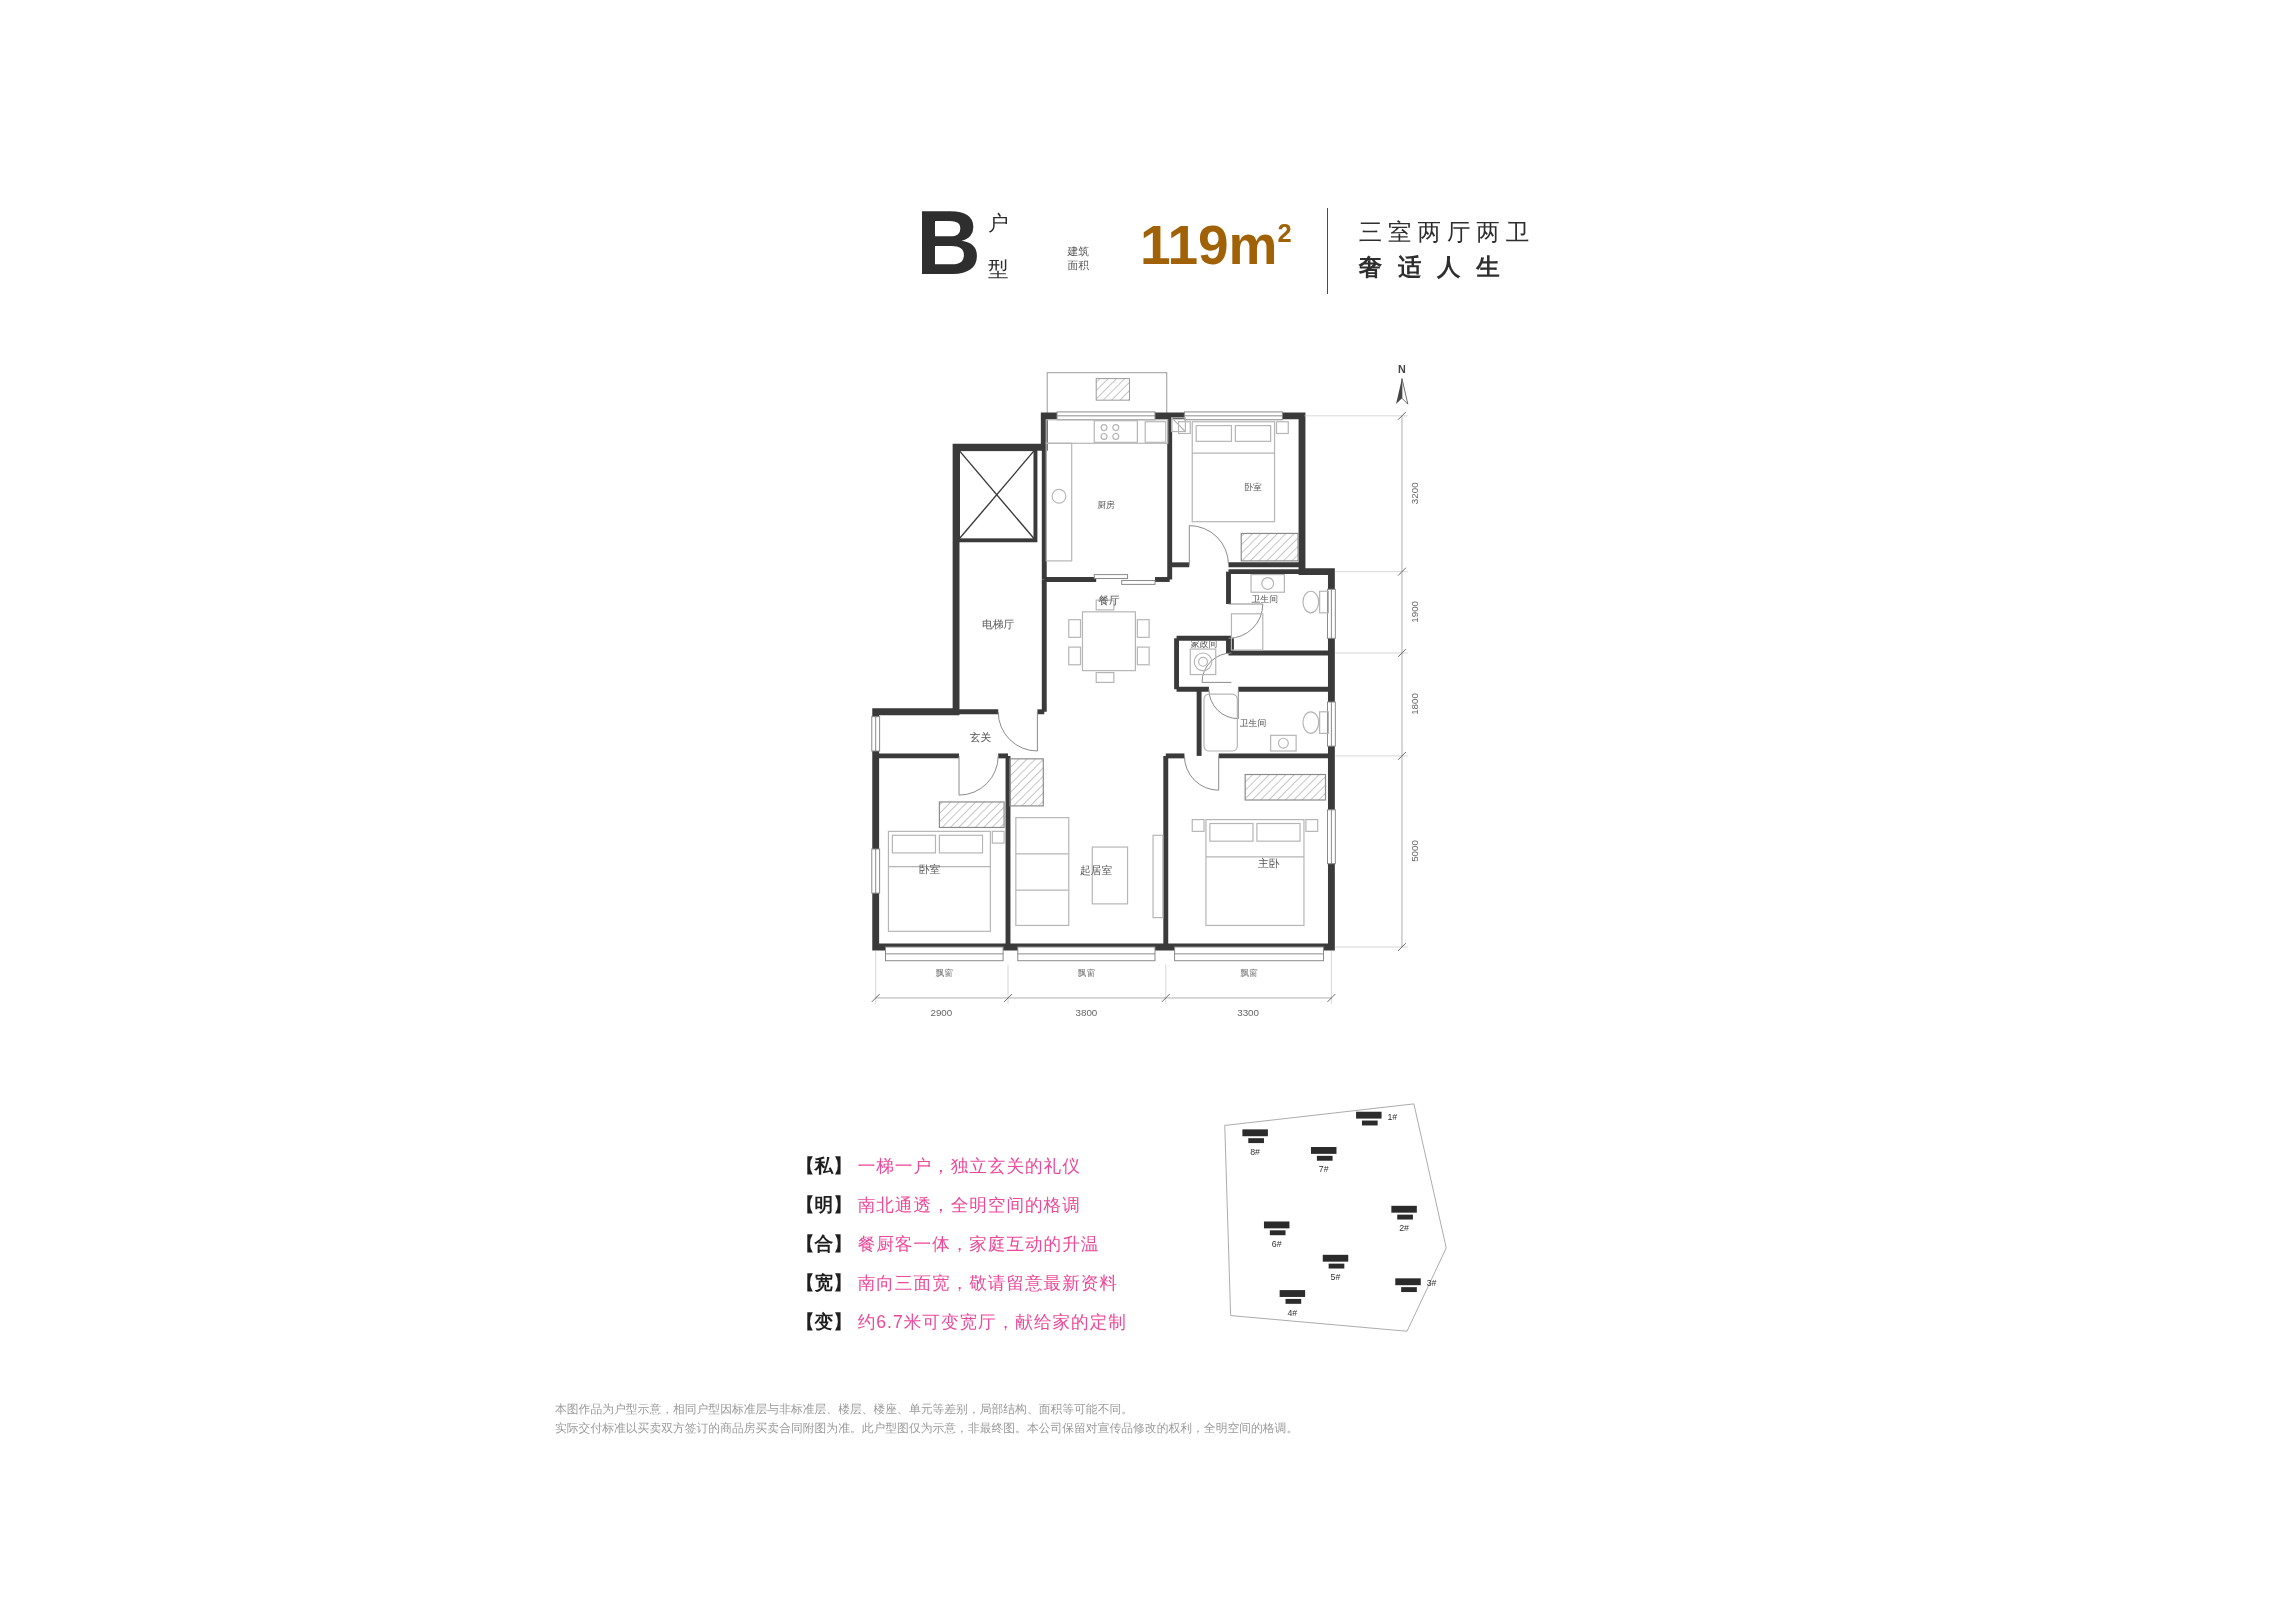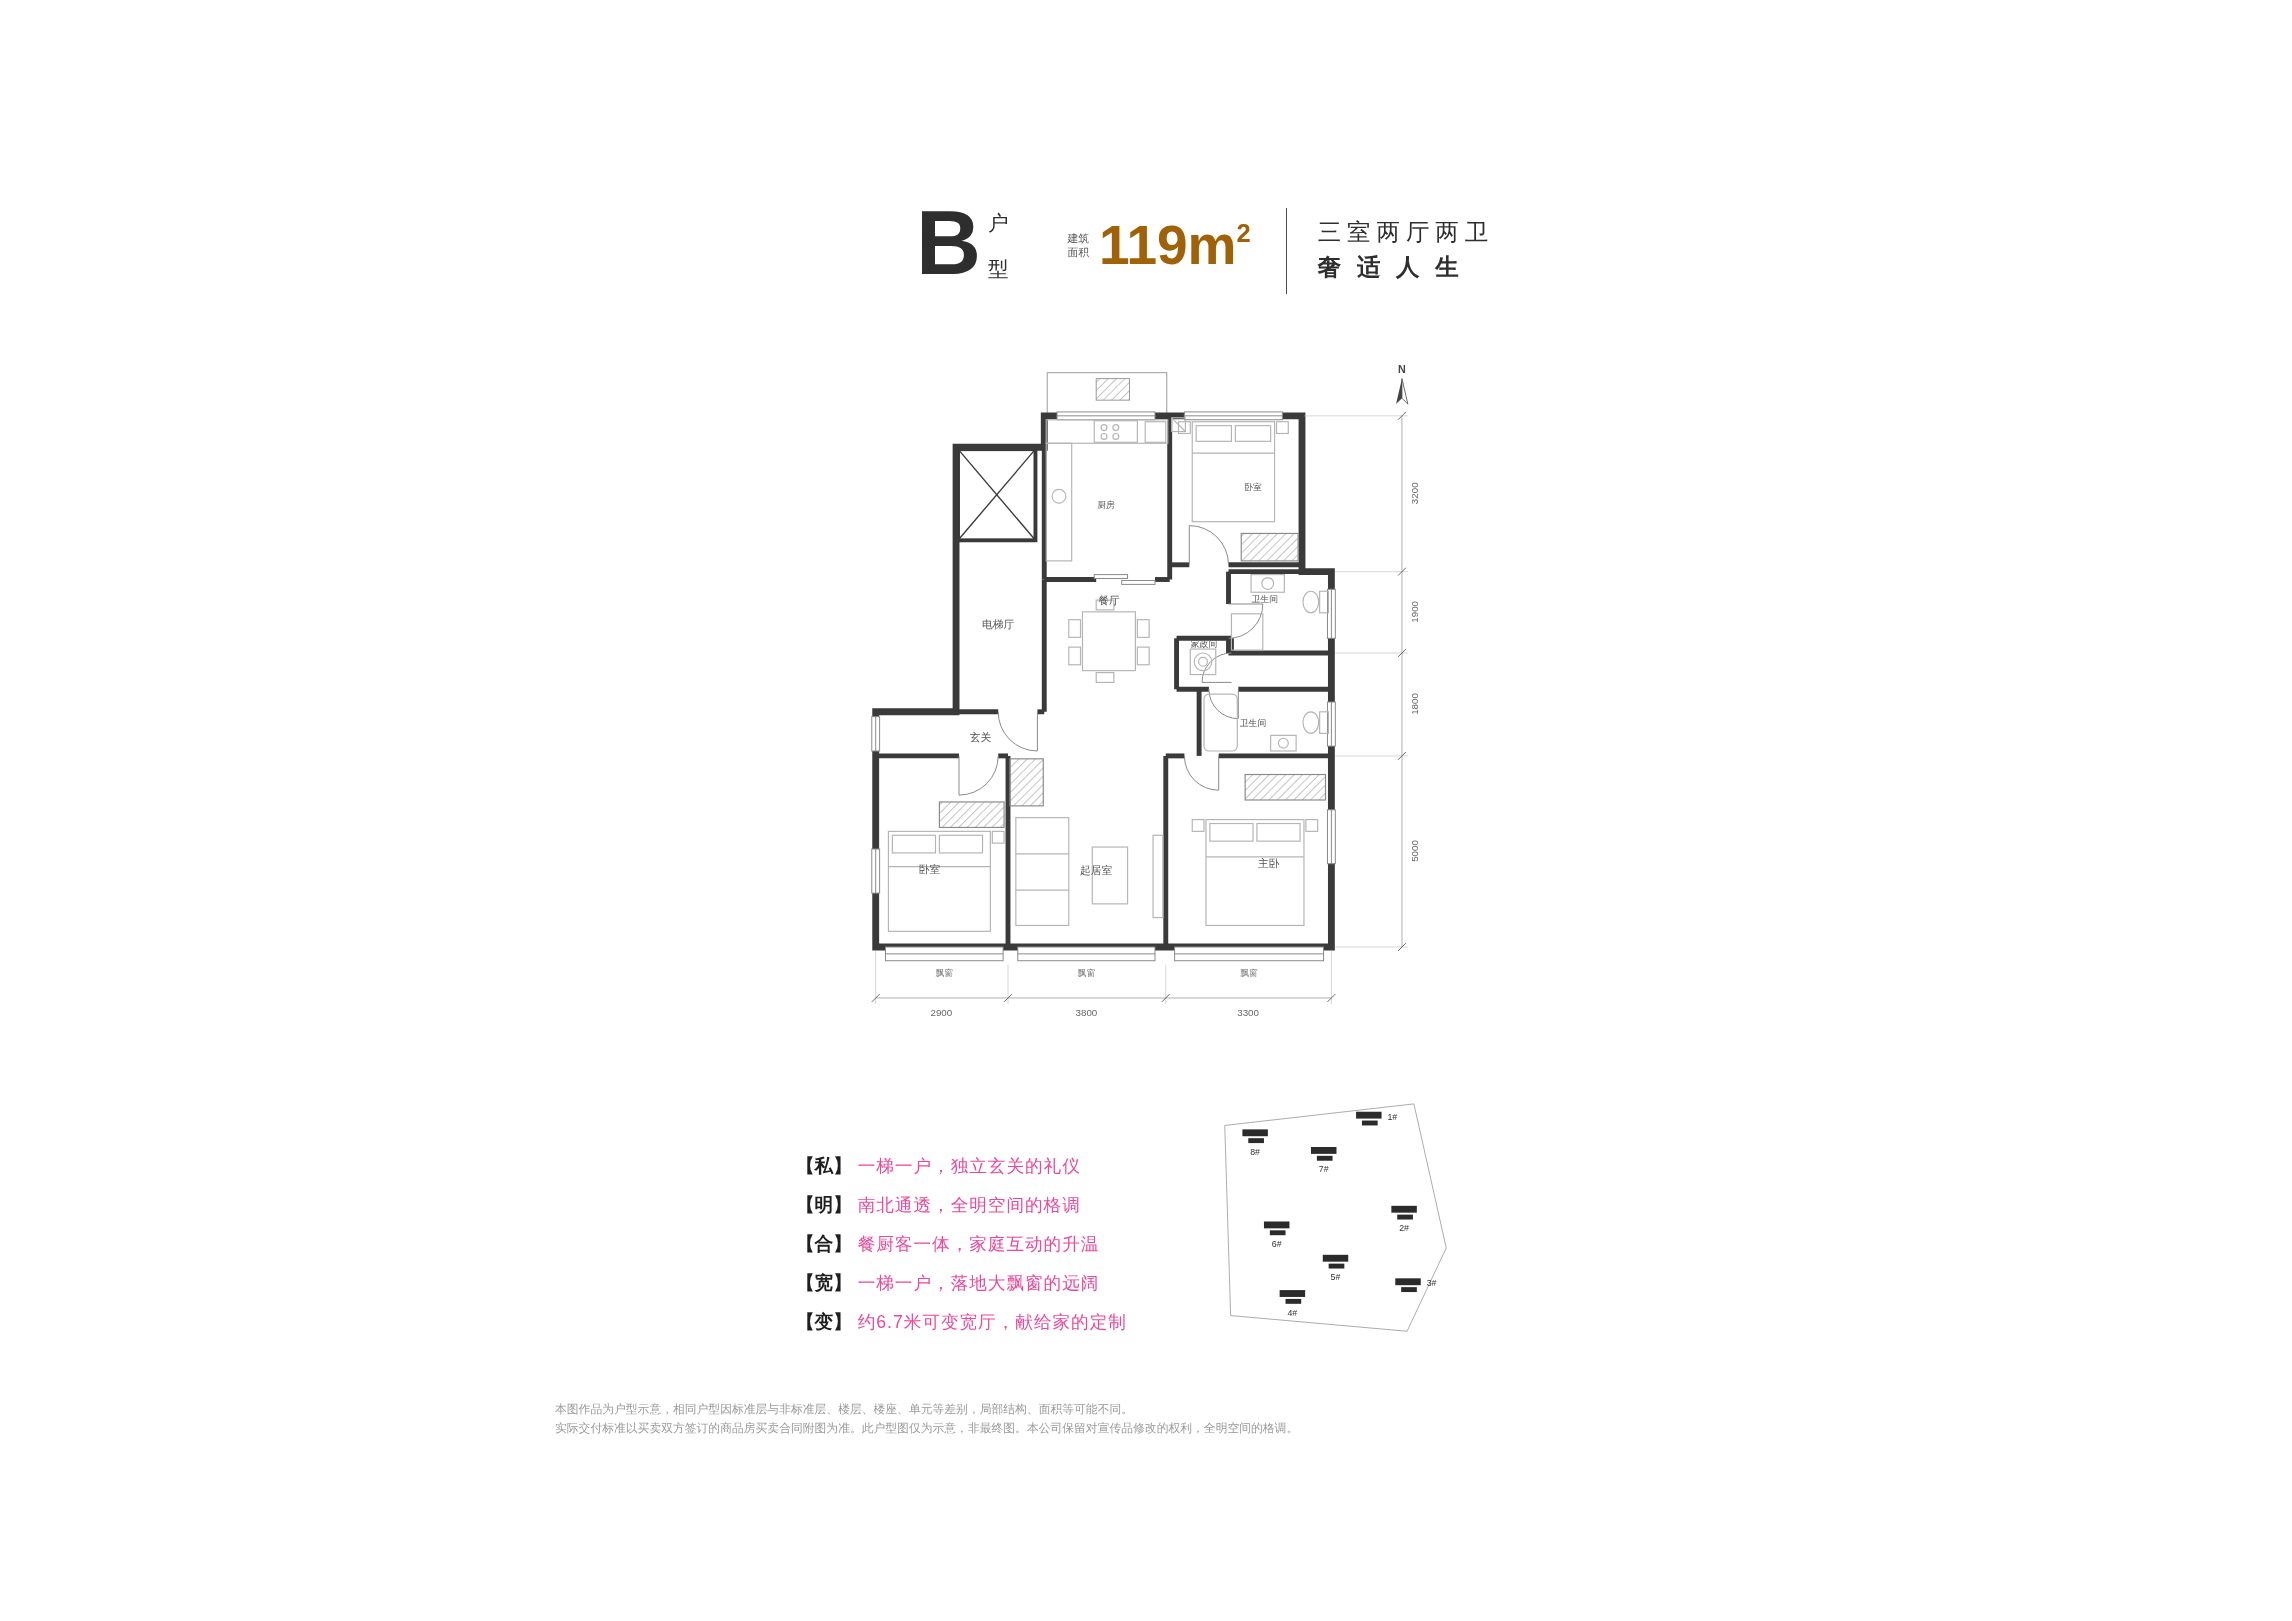--- a/index.html
+++ b/index.html
@@ -4,21 +4,21 @@
 <style>
   html,body{margin:0;padding:0;background:#fff;}
   .canvas{position:relative;width:2293px;height:1621px;background:#ffffff;
           font-family:"Liberation Sans",sans-serif;color:#303030;overflow:hidden;}
 
   
   .header{position:absolute;left:916px;top:204px;display:flex;align-items:flex-start;}
   .type-letter{font-size:90px;line-height:.88;font-weight:700;color:#2e2e2e;letter-spacing:0;}
   .type-chars{display:flex;flex-direction:column;justify-content:space-between;height:74px;
               margin-left:6.9px;margin-top:4.9px;font-size:20.6px;color:#2e2e2e;}
-  .area-block{display:flex;align-items:center;margin-left:59px;margin-top:13.7px;}
+  .area-block{display:flex;align-items:flex-end;margin-left:59px;margin-top:13.7px;gap:41px;}
   .area-label{width:25.5px;font-size:10.8px;line-height:1.35;color:#555;word-break:break-all;margin-right:5.9px;}
   .area-value{font-size:55px;font-weight:700;color:#a16207;line-height:1;}
   .area-sup{font-size:25.5px;font-weight:700;vertical-align:21.6px;}
   .hdr-divider{width:1px;height:86px;background:#4a4a4a;margin:3.9px 31px 0 35px;}
   .hdr-right{margin-top:11.8px;}
   .rooms-line{font-size:23.5px;letter-spacing:5.9px;color:#2e2e2e;font-weight:400;}
   .slogan-line{font-size:23.5px;letter-spacing:15.7px;color:#2e2e2e;margin-top:3px;font-weight:700;}
 
   
   .plan-wrap{position:absolute;left:861px;top:359px;width:588px;height:686px;}
@@ -305,21 +305,21 @@
     <div class="point-row">
       <span class="point-tag">【明】</span>
       <span class="point-text">南北通透，全明空间的格调</span>
     </div>
     <div class="point-row">
       <span class="point-tag">【合】</span>
       <span class="point-text">餐厨客一体，家庭互动的升温</span>
     </div>
     <div class="point-row">
       <span class="point-tag">【宽】</span>
-      <span class="point-text">一梯一户，落地大飘窗的远阔</span>
+      <span class="point-text">南向三面宽，敬请留意最新资料</span>
     </div>
     <div class="point-row">
       <span class="point-tag">【变】</span>
       <span class="point-text">约6.7米可变宽厅，献给家的定制</span>
     </div>
   </div>
 
   <div class="site-wrap">
   <svg viewBox="0 0 250 255" width="245" height="250">
     <polygon points="12,30 205,8 238,155 198,240 18,224" fill="none" stroke="#aaa" stroke-width="1"></polygon>

